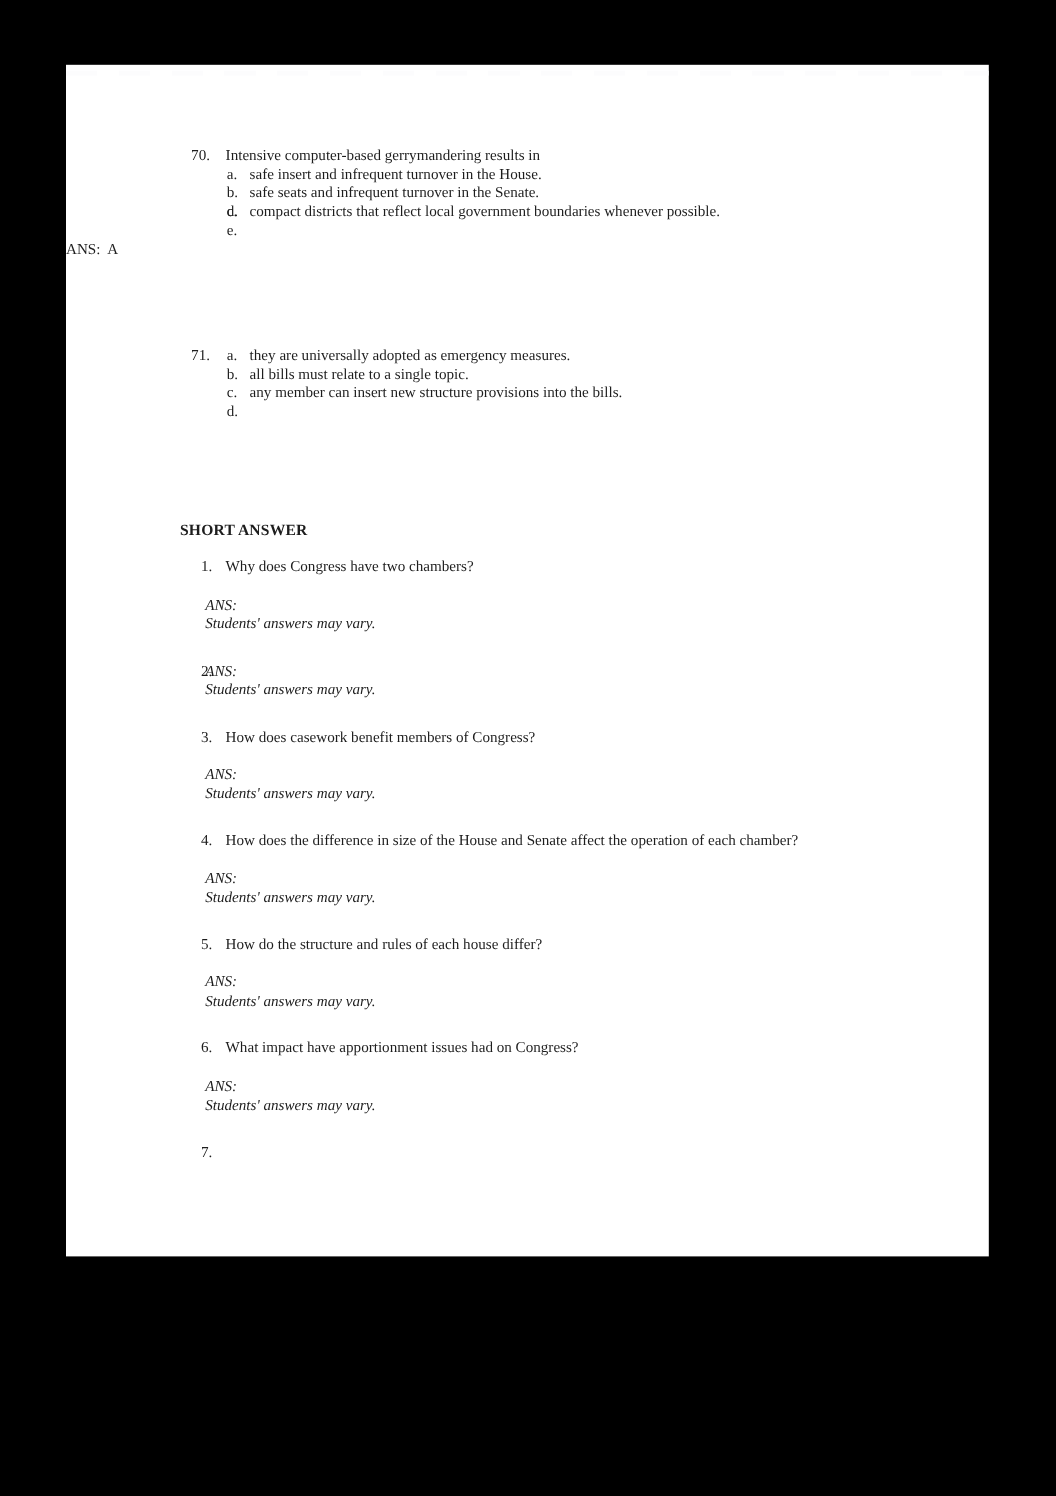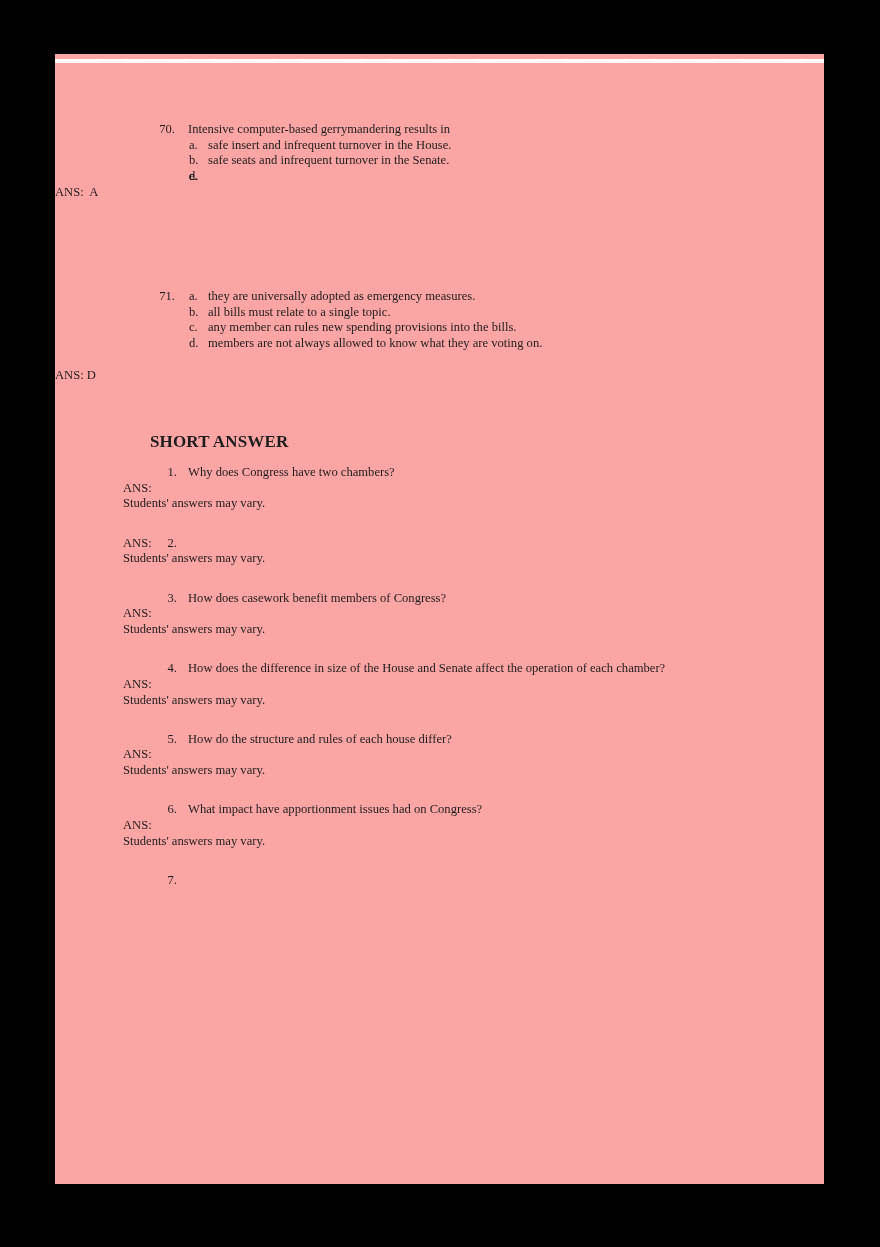--- a/index.html
+++ b/index.html
@@ -15,22 +15,22 @@
     overflow: hidden;
     font-family: "Liberation Serif", "DejaVu Serif", serif;
   }
 
   
   .page {
     position: absolute;
     left: 55px;
     top: 54px;
     width: 769px;
-    height: 1130px;
-    background: #fca5a5;
+    height: 993px;
+    background: #ffffff;
     overflow: hidden;
   }
 
   
   .scan-artifact {
     position: absolute;
     left: 0;
     top: 5px;
     width: 100%;
     height: 4px;
@@ -94,21 +94,21 @@
     white-space: pre;
   }
   .ans.gap-top { margin-top: 15.7px; }
 
   
   .section-head {
     position: absolute;
     left: 95px;
     top: 380px;
     font-weight: bold;
-    font-size: 17px;
+    font-size: 13px;
     letter-spacing: 0.15px;
   }
 
   .sa-list {
     position: absolute;
     left: 0;
     top: 411px;
     width: 769px;
   }
   .sa-item { position: relative; margin-bottom: 23.5px; }
@@ -116,21 +116,23 @@
     position: relative;
     padding-left: 133px;
   }
   .sa-num {
     position: absolute;
     left: 0;
     width: 122px;
     text-align: right;
   }
   .sa-ans {
-    padding-left: 68px;
+    padding-left: 116px;
+    margin-top: 16px;
+    font-style: italic;
   }
   .sa-ans div { white-space: pre; }
 </style>
 </head>
 <body>
 
 <div class="page">
   <div class="scan-artifact"></div>
 
   <div class="content">
@@ -147,20 +149,21 @@
         </li>
         <li class="opt-line">
           <span class="opt-letter">b.</span>
           <span>safe seats and infrequent turnover in the Senate.</span>
         </li>
         <li class="opt-line">
           <span class="opt-letter">c.</span>
         </li>
         <li class="opt-line">
           <span class="opt-letter">d.</span>
+          <span>compact districts that reflect local government boundaries whenever possible.</span>
         </li>
         <li class="opt-line">
           <span class="opt-letter">e.</span>
         </li>
       </ul>
       <div class="ans gap-top">ANS:  A</div>
     </div>
 
     <div class="mc-block q71">
       <div class="q-line">
@@ -170,28 +173,26 @@
         <li class="opt-line">
           <span class="opt-letter">a.</span>
           <span>they are universally adopted as emergency measures.</span>
         </li>
         <li class="opt-line">
           <span class="opt-letter">b.</span>
           <span>all bills must relate to a single topic.</span>
         </li>
         <li class="opt-line">
           <span class="opt-letter">c.</span>
-          <span>any member can rules new spending provisions into the bills.</span>
+          <span>any member can insert new structure provisions into the bills.</span>
         </li>
         <li class="opt-line">
           <span class="opt-letter">d.</span>
-          <span>members are not always allowed to know what they are voting on.</span>
         </li>
       </ul>
-      <div class="ans gap-top">ANS: D</div>
     </div>
 
     <div class="section-head">SHORT ANSWER</div>
 
     <div class="sa-list">
 
       <div class="sa-item">
         <div class="sa-q">
           <span class="sa-num">1.</span>
           <span>Why does Congress have two chambers?</span>

